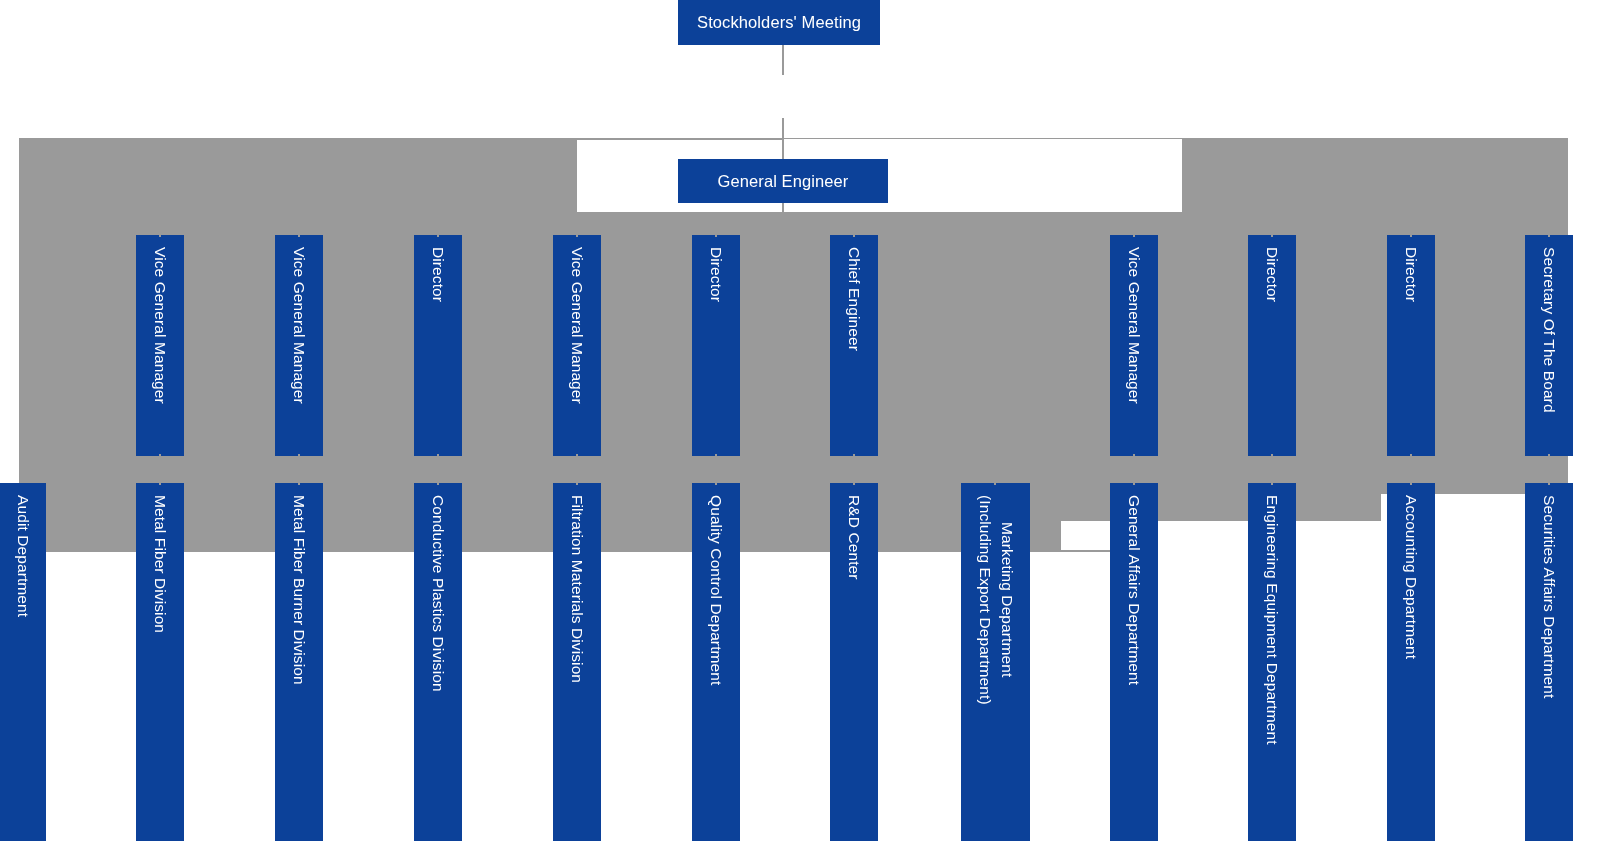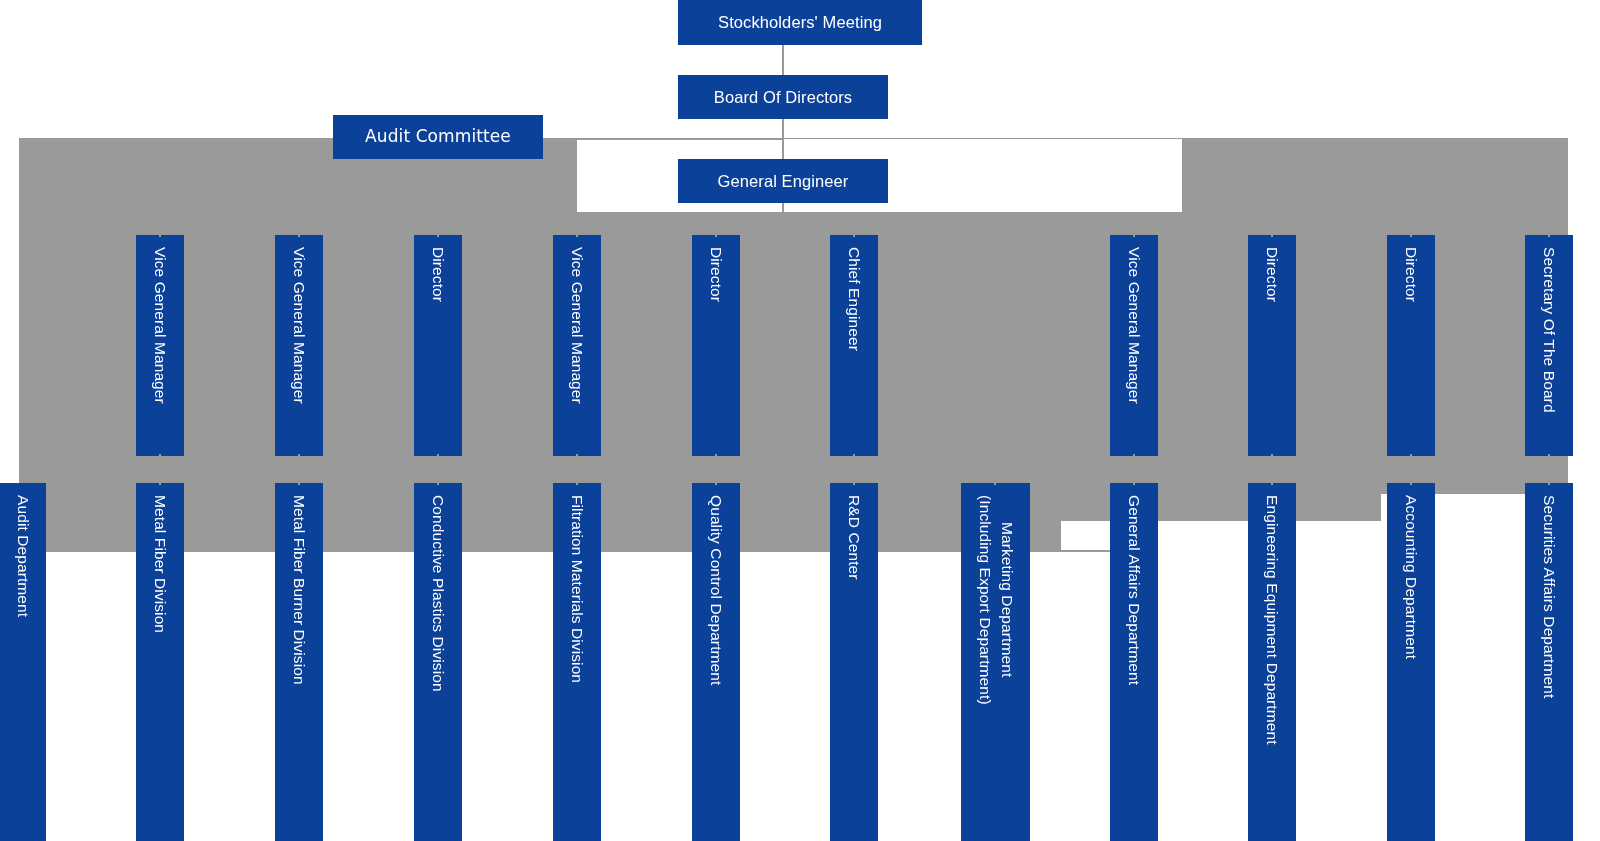--- a/index.html
+++ b/index.html
@@ -84,31 +84,25 @@
 
   <div class="line line-v" style="left:782px; top:44px; height:31px;"></div>
   <div class="line line-v" style="left:782px; top:118px; height:41px;"></div>
   <div class="line line-h" style="left:437px; top:138px; width:346px;"></div>
   <div class="line line-v" style="left:782px; top:203px; height:34px;"></div>
   <div class="line line-h" style="left:159px; top:212px; width:1390px;"></div>
   <div class="line line-v" style="left:437px; top:138px; height:2px;"></div>
   <div class="line line-h" style="left:22px; top:550px; width:1090px;"></div>
   <div class="line line-v" style="left:22px; top:494px; height:57px;"></div>
 
-  <div class="box box-h" style="left:678px; top:0px; width:244px; height:45px;">
+  <div class="box box-h" style="left:678px; top:0px; width:202px; height:45px;">
     <span>Stockholders' Meeting</span>
   </div>
 
-  <div class="box box-h" style="left:678px; top:75px; width:210px; height:44px;">
-    <span>Board Of Directors</span>
-  </div>
 
-  <div class="box box-h box-audit" style="left:333px; top:115px; width:210px; height:44px;">
-    <span>Audit Committee</span>
-  </div>
 
   <div class="box box-h" style="left:678px; top:159px; width:210px; height:44px;">
     <span>General Engineer</span>
   </div>
 
   <div class="box box-v" style="left:136px; top:235px; width:48px; height:221px;">
     <span class="vtext">Vice General Manager</span>
   </div>
   <div class="box box-v" style="left:275px; top:235px; width:48px; height:221px;">
     <span class="vtext">Vice General Manager</span>

